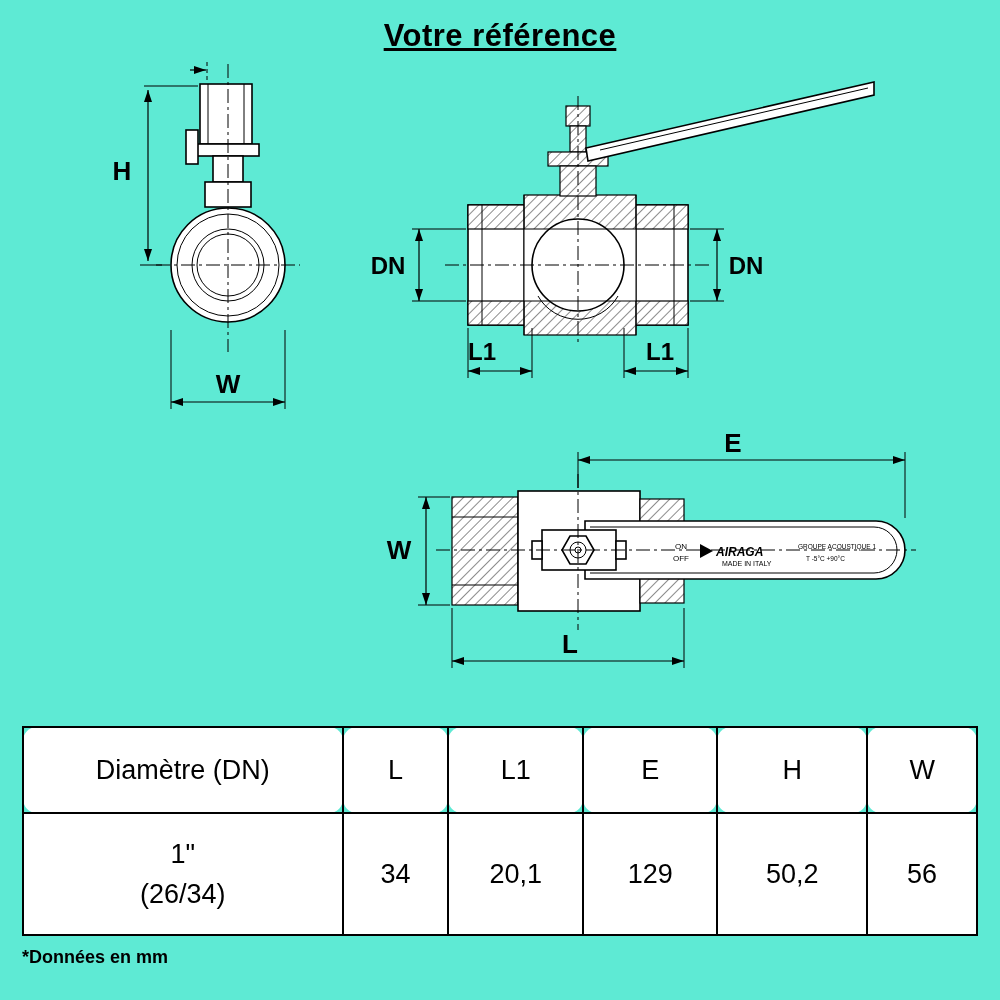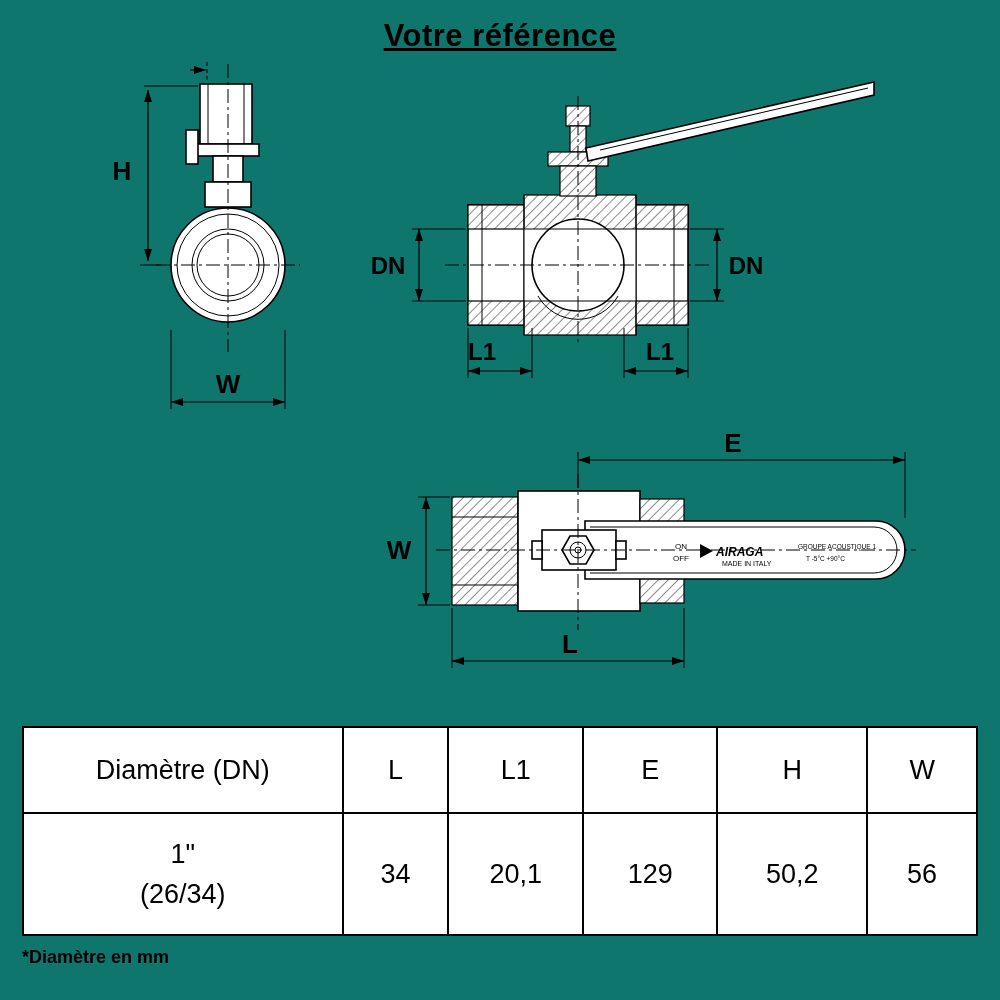--- a/index.html
+++ b/index.html
@@ -1,21 +1,21 @@
 <!DOCTYPE html>
 <html><head>
 <meta charset="utf-8">
 <style>
   * { margin:0; padding:0; box-sizing:border-box; }
   html,body { background:#fff; }
   body {
     width:1000px; height:1000px; position:relative; overflow:hidden;
     font-family:"Liberation Sans", sans-serif; color:#000;
   }
-  .page { position:relative; width:1000px; height:1000px; background:#0f766e; }
+  .page { position:relative; width:1000px; height:1000px; background:#5eead4; }
   .title {
     position:absolute; top:18px; left:0; width:100%;
     text-align:center; font-size:31px; font-weight:bold;
     text-decoration:underline; letter-spacing:.5px;
   }
   .drawing-svg { position:absolute; top:0; left:0; }
 
   
   .outline   { fill:#fff; stroke:#000; stroke-width:1.6; }
   .outline-h { fill:url(#hatch); stroke:#000; stroke-width:1.2; }
@@ -27,21 +27,21 @@
   .handle-text { font-family:"Liberation Sans",sans-serif; fill:#000; }
 
   .spec-table {
     position:absolute; top:726px; left:22px; width:956px;
     border-collapse:collapse; table-layout:fixed;
   }
   .spec-table th, .spec-table td {
     border:2px solid #000; text-align:center; vertical-align:middle;
     font-weight:normal; font-size:27px; background:#fff;
   }
-  .spec-table th { height:86px; }
+  .spec-table th { height:86px;border-radius:14px; }
   .spec-table td { height:122px; }
   .cell-line { line-height:1.5; }
   .footnote { position:absolute; top:947px; left:22px; font-size:18px; font-weight:bold; }
 </style>
 </head>
 <body>
 
 <div class="page">
 
   <div class="title">Votre référence</div>
@@ -217,15 +217,15 @@
         </td>
         <td>34</td>
         <td>20,1</td>
         <td>129</td>
         <td>50,2</td>
         <td>56</td>
       </tr>
     </tbody>
   </table>
 
-  <div class="footnote">*Diamètre en mm</div>
+  <div class="footnote">*Données en mm</div>
 
 </div>
 
 </body></html>

